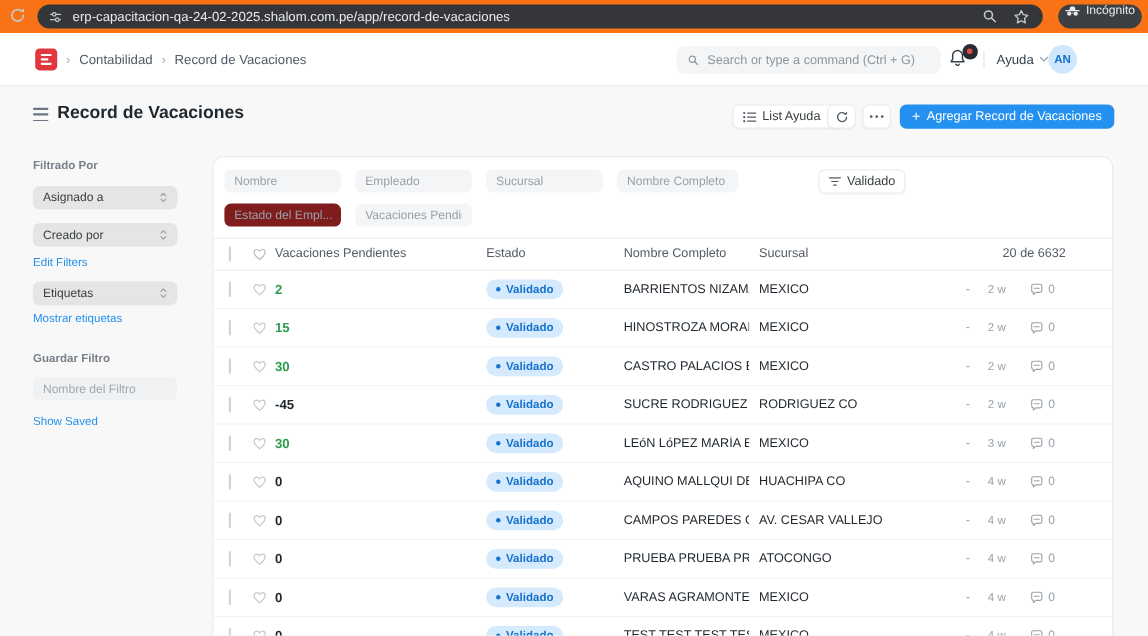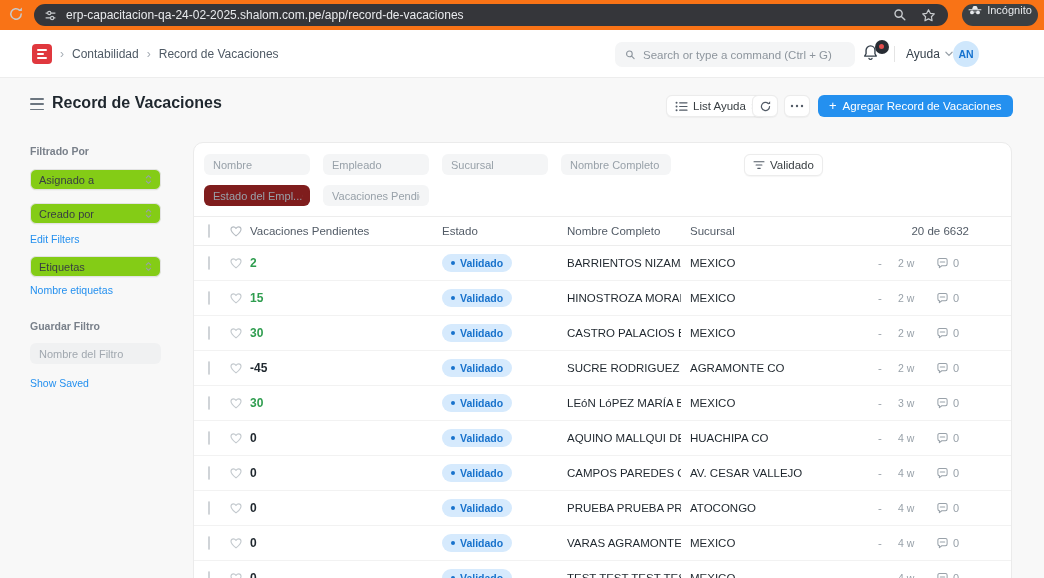--- a/index.html
+++ b/index.html
@@ -43,21 +43,21 @@
   .btn { height:22px; border-radius:6px; background:#fff; border:1px solid #ececec; box-shadow:0 0.5px 1px rgba(0,0,0,.04); display:flex; align-items:center; gap:5px; font-size:11.5px; color:#383e42; padding:0 8px; cursor:pointer; white-space:nowrap; }
   .view-switcher { position:absolute; left:666px; top:7px; }
   .refresh-btn { position:absolute; left:752px; top:7px; width:26px; justify-content:center; padding:0; }
   .more-btn { position:absolute; left:784px; top:7px; width:26px; justify-content:center; padding:0; }
   .btn-primary { position:absolute; left:818px; top:7px; height:22px; border-radius:6px; background:#2490ef; color:#fff; font-size:11.5px; display:flex; align-items:center; gap:6px; padding:0 11px; cursor:pointer; border:none; }
   .btn-primary .plus { font-size:13px; line-height:1; margin-top:-1px; }
 
   
   .sidebar { position:absolute; left:30px; top:140px; width:131px; }
   .side-label { position:absolute; left:0; font-size:10.5px; font-weight:600; color:#79808a; }
-  .side-select { position:absolute; left:0; width:131px; height:21px; border:1px solid #e3e3e3; border-radius:6px; background:#84cc16; display:flex; align-items:center; justify-content:space-between; padding:0 8px; font-size:11px; color:#383e42; cursor:pointer; box-shadow:0 0.5px 1px rgba(0,0,0,.03); }
+  .side-select { position:absolute; left:0; width:131px; height:21px; border:1px solid #e3e3e3; border-radius:6px; background:#e5e5e5; display:flex; align-items:center; justify-content:space-between; padding:0 8px; font-size:11px; color:#383e42; cursor:pointer; box-shadow:0 0.5px 1px rgba(0,0,0,.03); }
   .side-link { position:absolute; left:0; font-size:10.5px; color:#2490ef; cursor:pointer; }
   .side-input { position:absolute; left:0; width:131px; height:21px; border:none; border-radius:6px; background:#f0f1f2; padding:0 9px; font-size:11px; color:#6c7680; font-family:inherit; outline:none; }
   .side-input::placeholder { color:#a1a8af; }
 
   
   .card { position:absolute; left:193px; top:142px; width:819px; height:470px; background:#fff; border:1px solid #ebebeb; border-radius:10px; }
   .input-gray { position:absolute; height:21px; border-radius:6px; background:#f4f5f6; border:none; padding:0 9px; font-size:11px; color:#6c7680; font-family:inherit; outline:none; }
   .input-gray::placeholder { color:#98a1a9; }
   .fake-select { position:absolute; height:21px; border-radius:6px; background:#7f1d1d; display:flex; align-items:center; justify-content:space-between; padding:0 7px 0 9px; font-size:11px; color:#98a1a9; cursor:pointer; white-space:nowrap; overflow:hidden; }
   .filtrar-btn { position:absolute; left:550px; top:11px; }
@@ -223,21 +223,21 @@
           <path d="M1.5 4.2L4 1.7l2.5 2.5M1.5 7.8L4 10.3l2.5-2.5" fill="none" stroke="#98a1a9" stroke-width="1.2" stroke-linecap="round" stroke-linejoin="round"></path>
         </svg>
     </div>
     <div class="side-link" style="top:93px;">Edit Filters</div>
     <div class="side-select" style="top:116px;">
       <span>Etiquetas</span>
       <svg width="7" height="11" viewBox="0 0 8 12">
           <path d="M1.5 4.2L4 1.7l2.5 2.5M1.5 7.8L4 10.3l2.5-2.5" fill="none" stroke="#98a1a9" stroke-width="1.2" stroke-linecap="round" stroke-linejoin="round"></path>
         </svg>
     </div>
-    <div class="side-link" style="top:144px;">Nombre etiquetas</div>
+    <div class="side-link" style="top:144px;">Mostrar etiquetas</div>
     <div class="side-label" style="top:180px;">Guardar Filtro</div>
     <input class="side-input" style="top: 203px;" type="text" readonly="" placeholder="Nombre del Filtro">
     <div class="side-link" style="top:237px;">Show Saved</div>
   </div>
 
   <div class="card">
 
     <input class="input-gray" style="left: 10px; top: 11px; width: 106px;" type="text" readonly="" placeholder="Nombre">
     <input class="input-gray" style="left: 129px; top: 11px; width: 106px;" type="text" readonly="" placeholder="Empleado">
     <input class="input-gray" style="left: 248px; top: 11px; width: 106px;" type="text" readonly="" placeholder="Sucursal">
@@ -364,21 +364,21 @@
             </svg>
     </span>
     <span class="cell c-value">-45</span>
     <span class="cell c-status">
       <span class="pill">
               <span class="dot"></span>
               <span>Validado</span>
             </span>
     </span>
     <span class="cell c-name">SUCRE RODRIGUEZ J...</span>
-    <span class="cell c-branch">AGRAMONTE CO</span>
+    <span class="cell c-branch">RODRIGUEZ CO</span>
     <span class="cell c-assign">-</span>
     <span class="cell c-mod">2 w</span>
     <span class="cell c-comment">
       <svg width="13" height="12" viewBox="0 0 14 13">
               <path d="M2 3.3A1.8 1.8 0 0 1 3.8 1.5h6.4A1.8 1.8 0 0 1 12 3.3v4.4a1.8 1.8 0 0 1-1.8 1.8H6.2L3.6 11.6V9.5h.2A1.8 1.8 0 0 1 2 7.7z" fill="none" stroke="#98a1a9" stroke-width="1.1" stroke-linejoin="round"></path>
               <path d="M4.6 5.5h4.8" stroke="#98a1a9" stroke-width="1.1" stroke-linecap="round"></path>
             </svg>
       <span>0</span>
     </span>
   </div>

